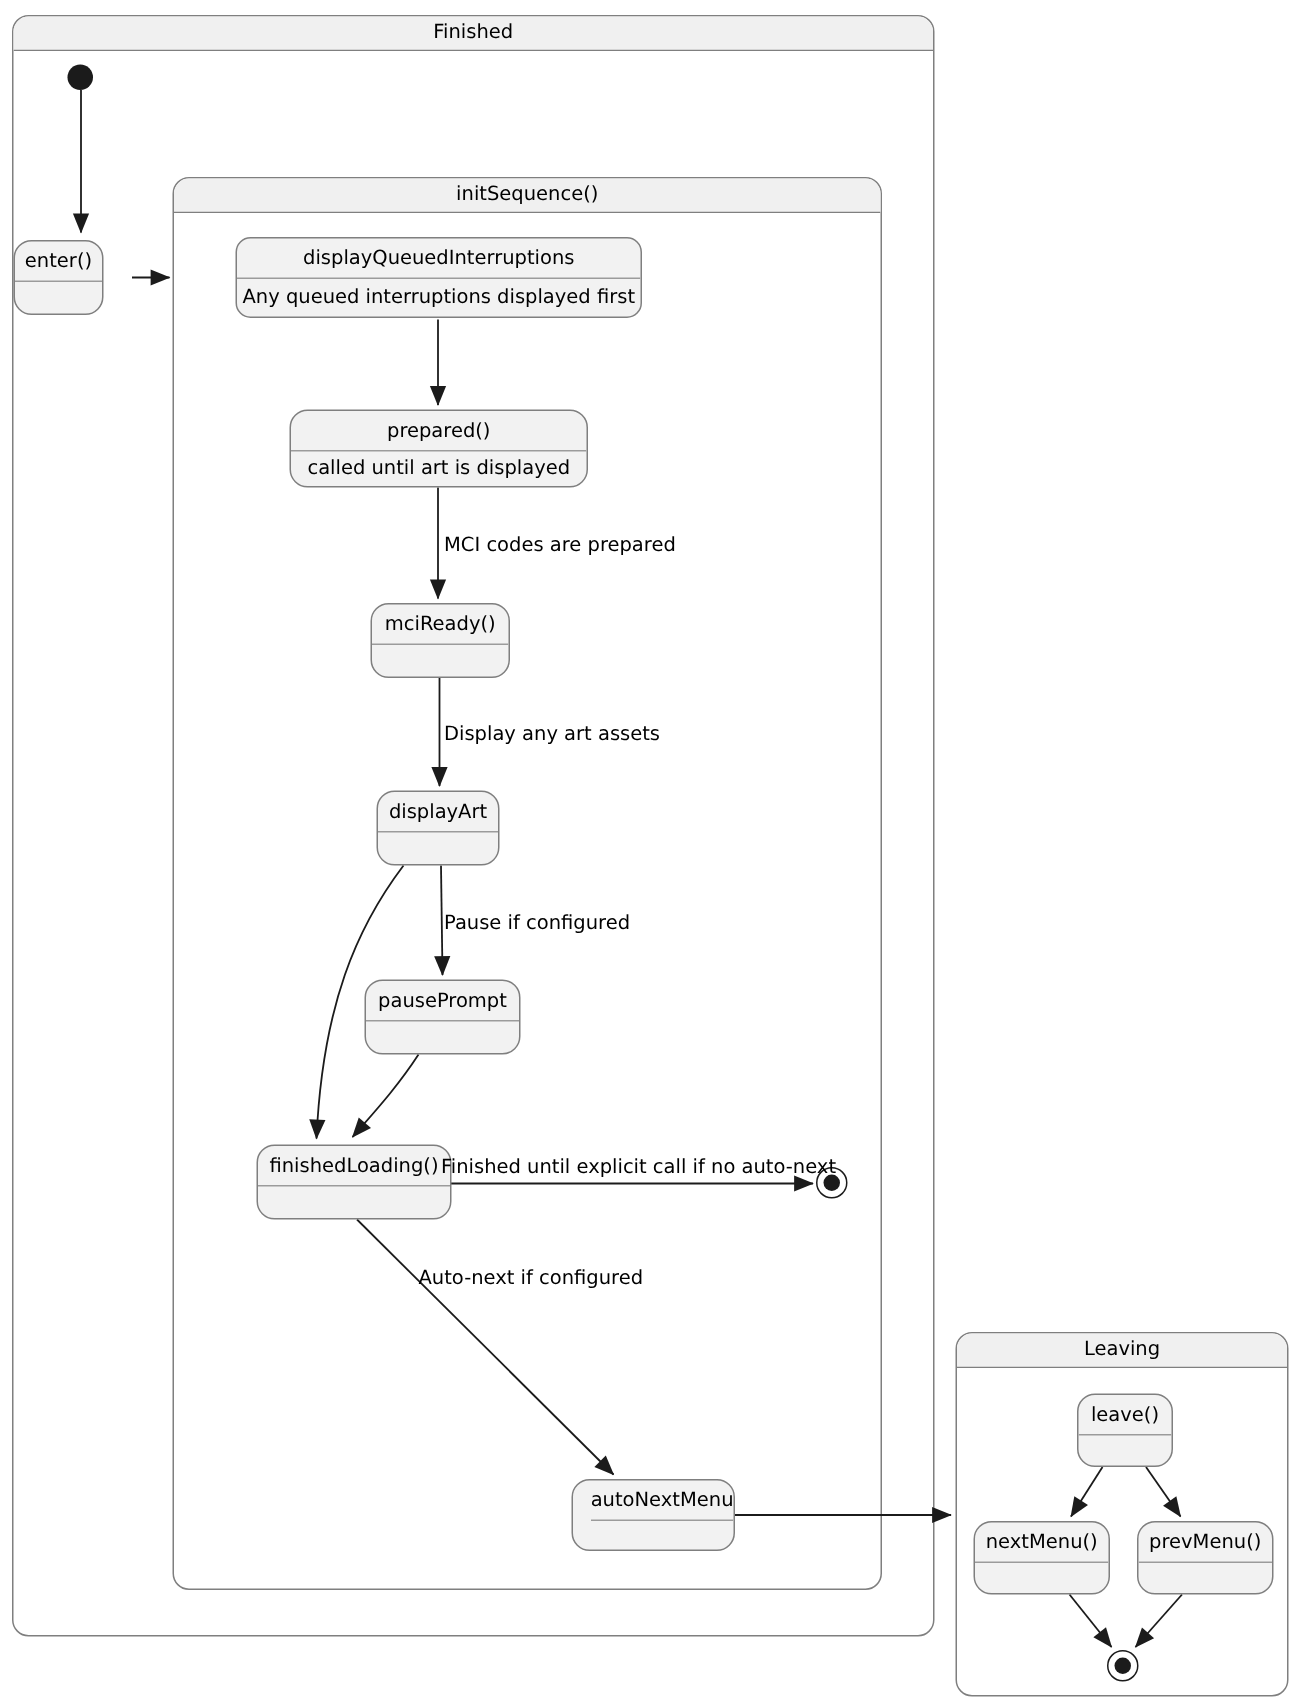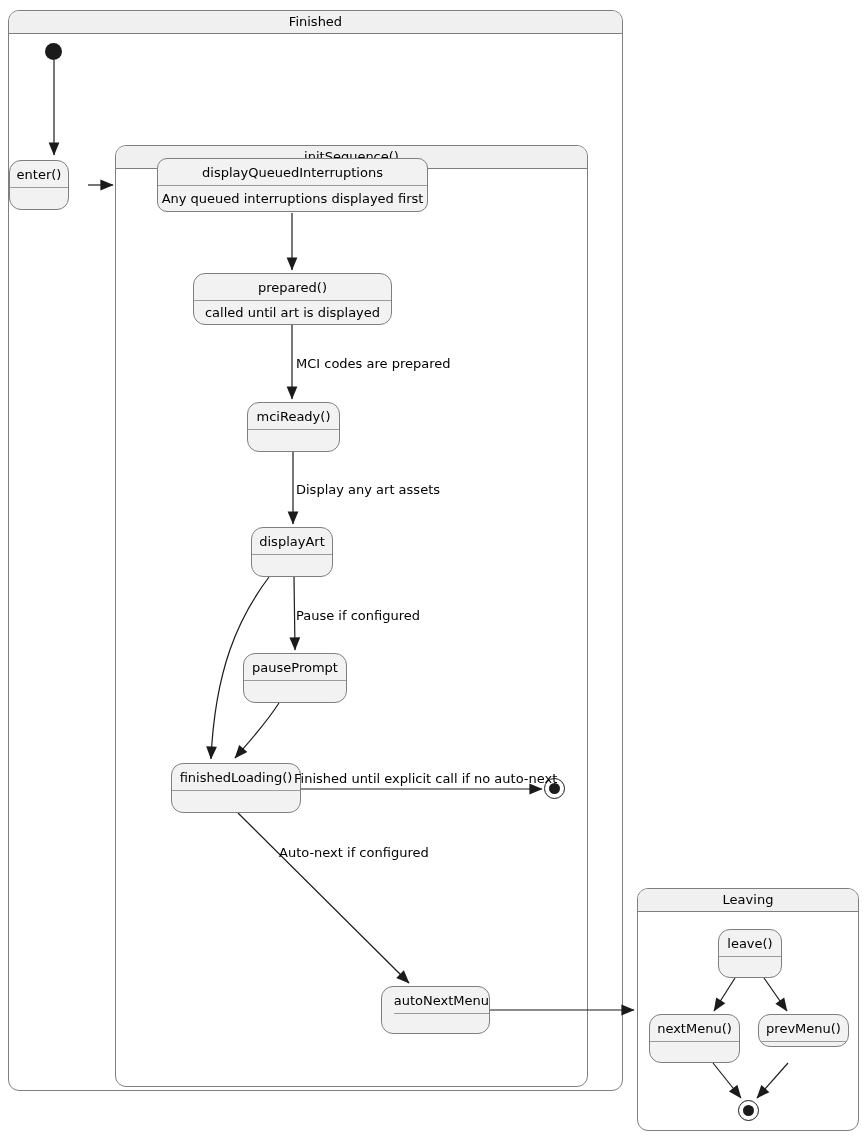--- a/index.html
+++ b/index.html
@@ -123,21 +123,21 @@
 </style>
 </head>
 <body>
 
 <div class="canvas">
 
   <div class="container" style="left:8px; top:10px; width:615px; height:1081px;">
     <div class="container-title">Finished</div>
   </div>
 
-  <div class="container" style="left:115px; top:118px; width:473px; height:942px;margin-top:27px;">
+  <div class="container" style="left:115px; top:118px; width:473px; height:942px;">
     <div class="container-title">initSequence()</div>
   </div>
 
   <div class="container" style="left:637px; top:888px; width:222px; height:243px;">
     <div class="container-title">Leaving</div>
   </div>
 
   <svg id="edges" width="865" height="1136" viewBox="0 0 865 1136" xmlns="http://www.w3.org/2000/svg">
     <defs>
       <marker id="arr" viewBox="0 0 12 10" refX="11" refY="5" markerWidth="12" markerHeight="10" orient="auto-start-reverse">
@@ -214,21 +214,21 @@
   <div class="state" style="left:718px; top:929px; width:64px; height:49px;justify-content:center;">
     <div class="state-name">leave()</div>
     <div class="state-body"></div>
   </div>
 
   <div class="state" style="left:649px; top:1014px; width:91px; height:49px;">
     <div class="state-name">nextMenu()</div>
     <div class="state-body"></div>
   </div>
 
-  <div class="state" style="left:758px; top:1014px; width:91px; height:33px;">
+  <div class="state" style="left:758px; top:1014px; width:91px; height:49px;">
     <div class="state-name">prevMenu()</div>
     <div class="state-body"></div>
   </div>
 
   <div class="edge-label" style="left:296px; top:356px;">MCI codes are prepared</div>
   <div class="edge-label" style="left:296px; top:482px;">Display any art assets</div>
   <div class="edge-label" style="left:296px; top:608px;">Pause if configured</div>
   <div class="edge-label" style="left:294px; top:771px;">Finished until explicit call if no auto-next</div>
   <div class="edge-label" style="left:279px; top:845px;">Auto-next if configured</div>
 

